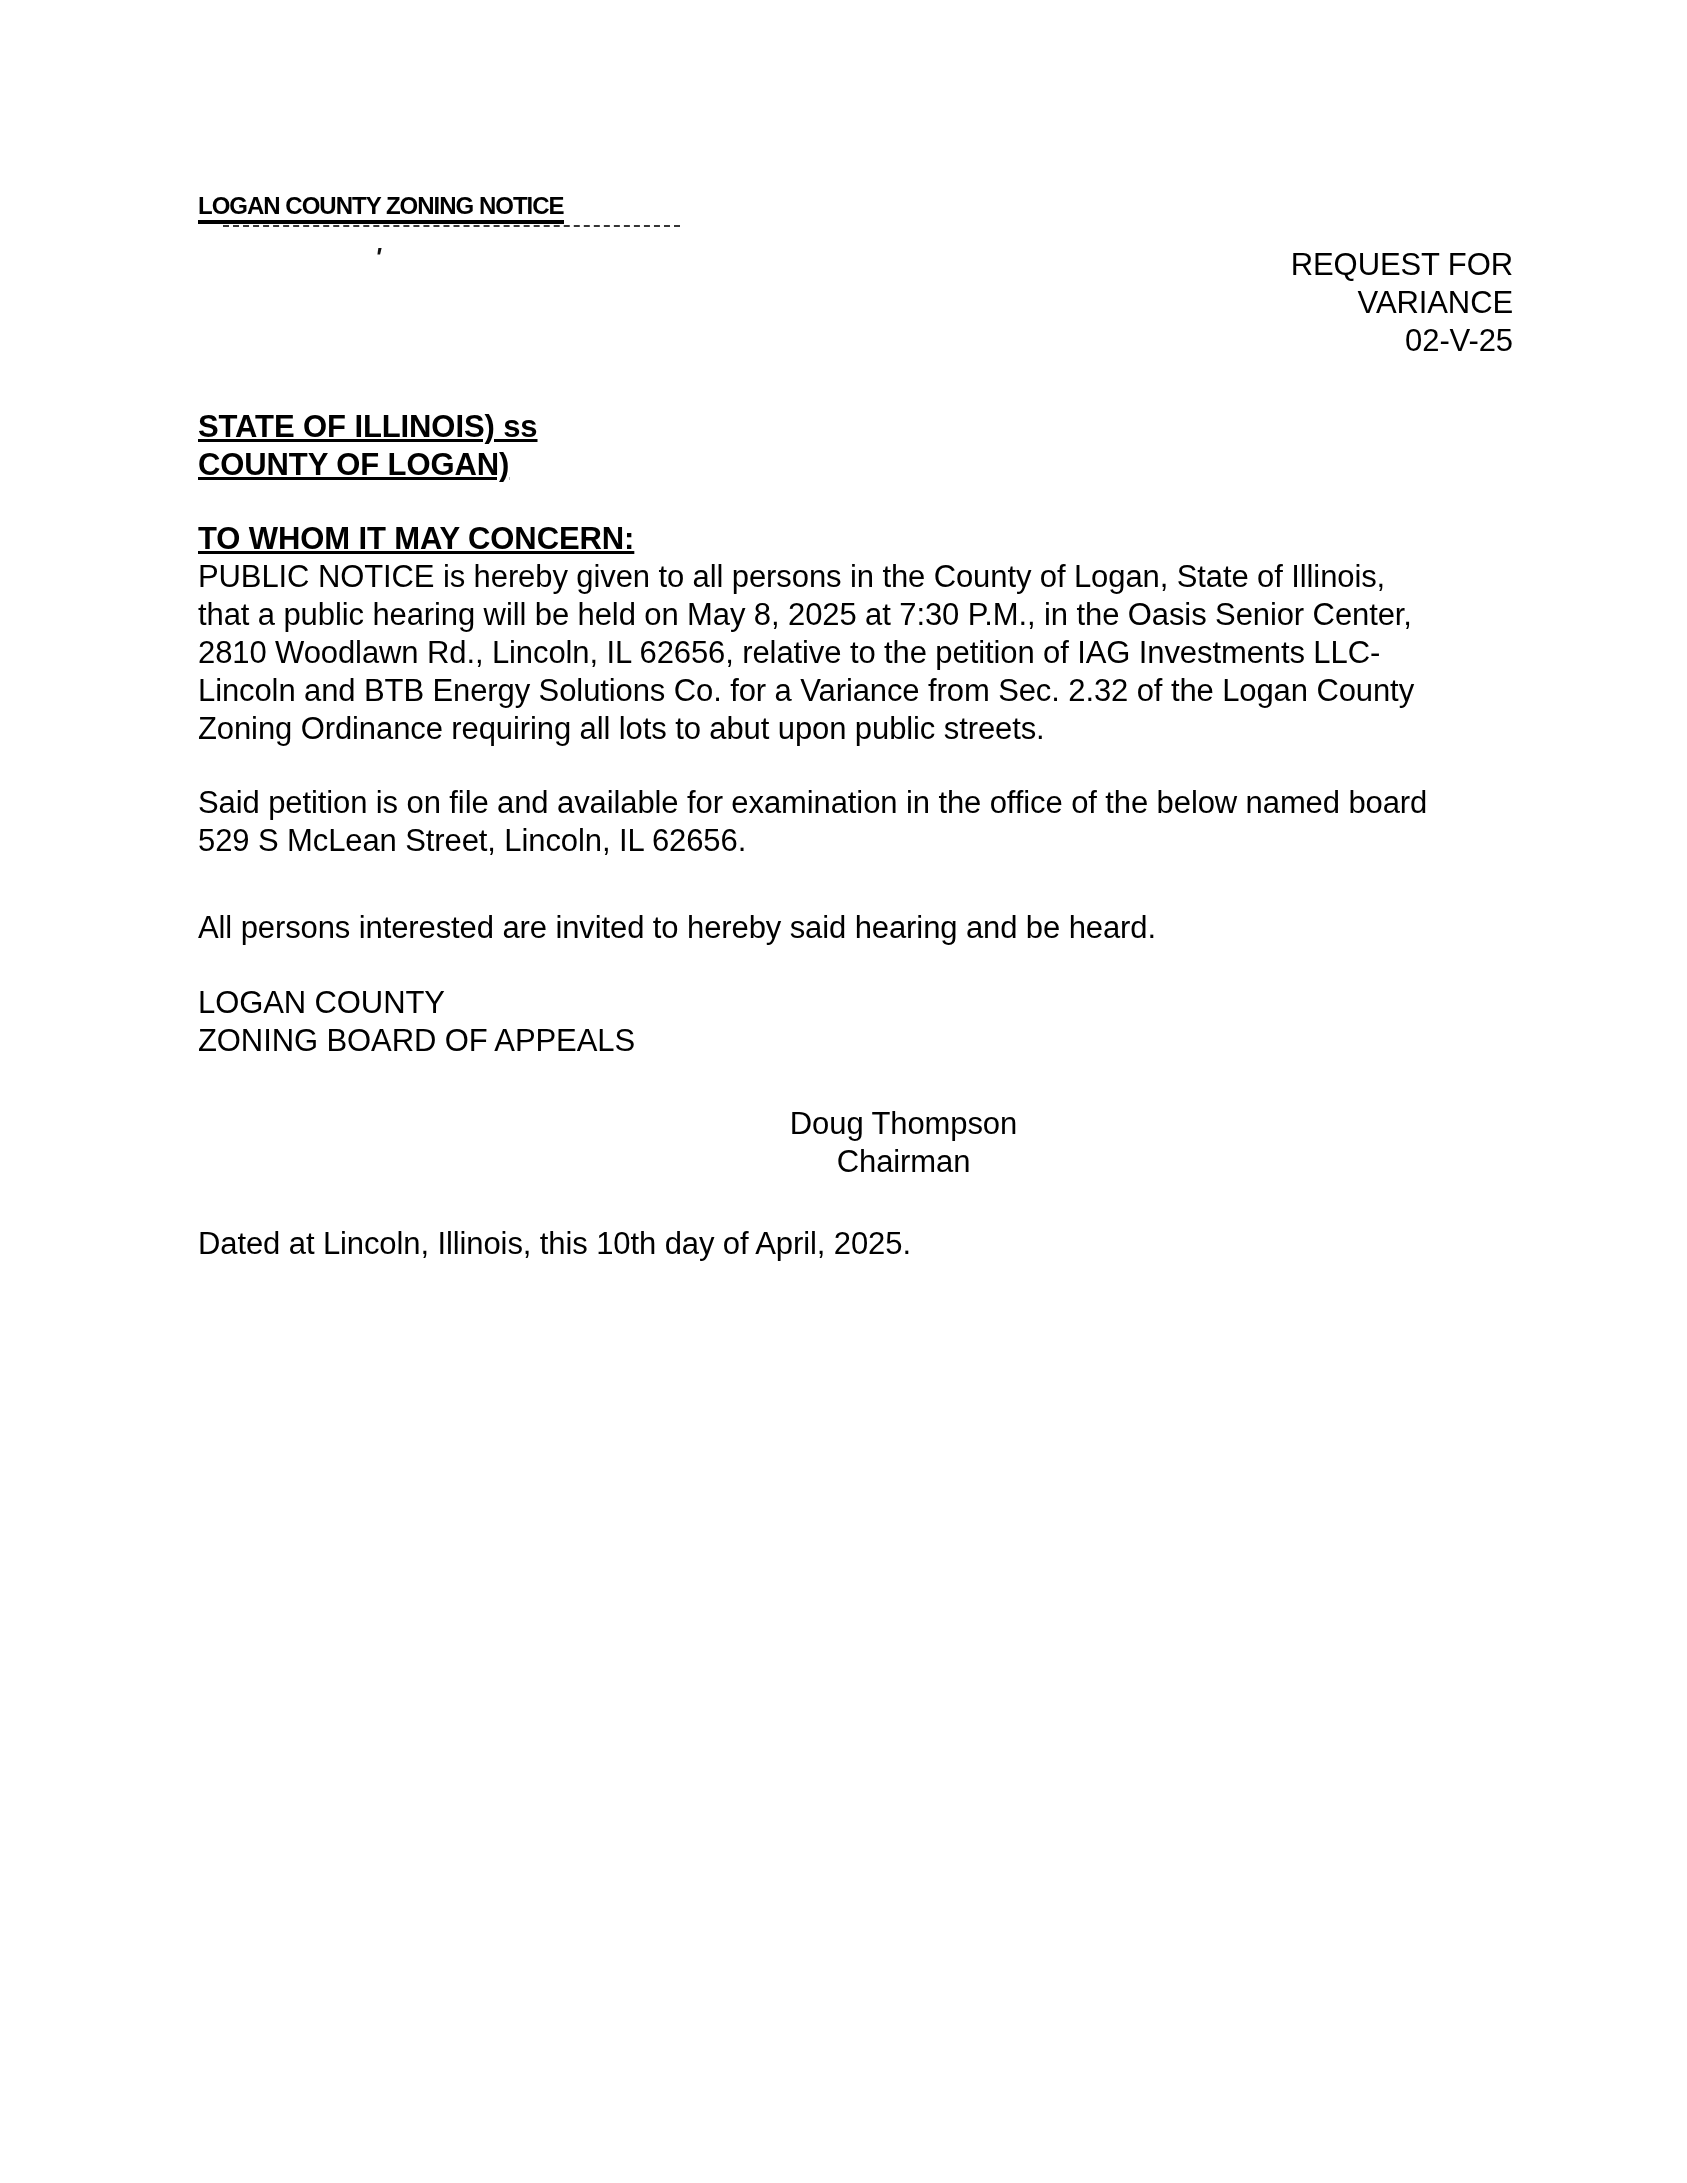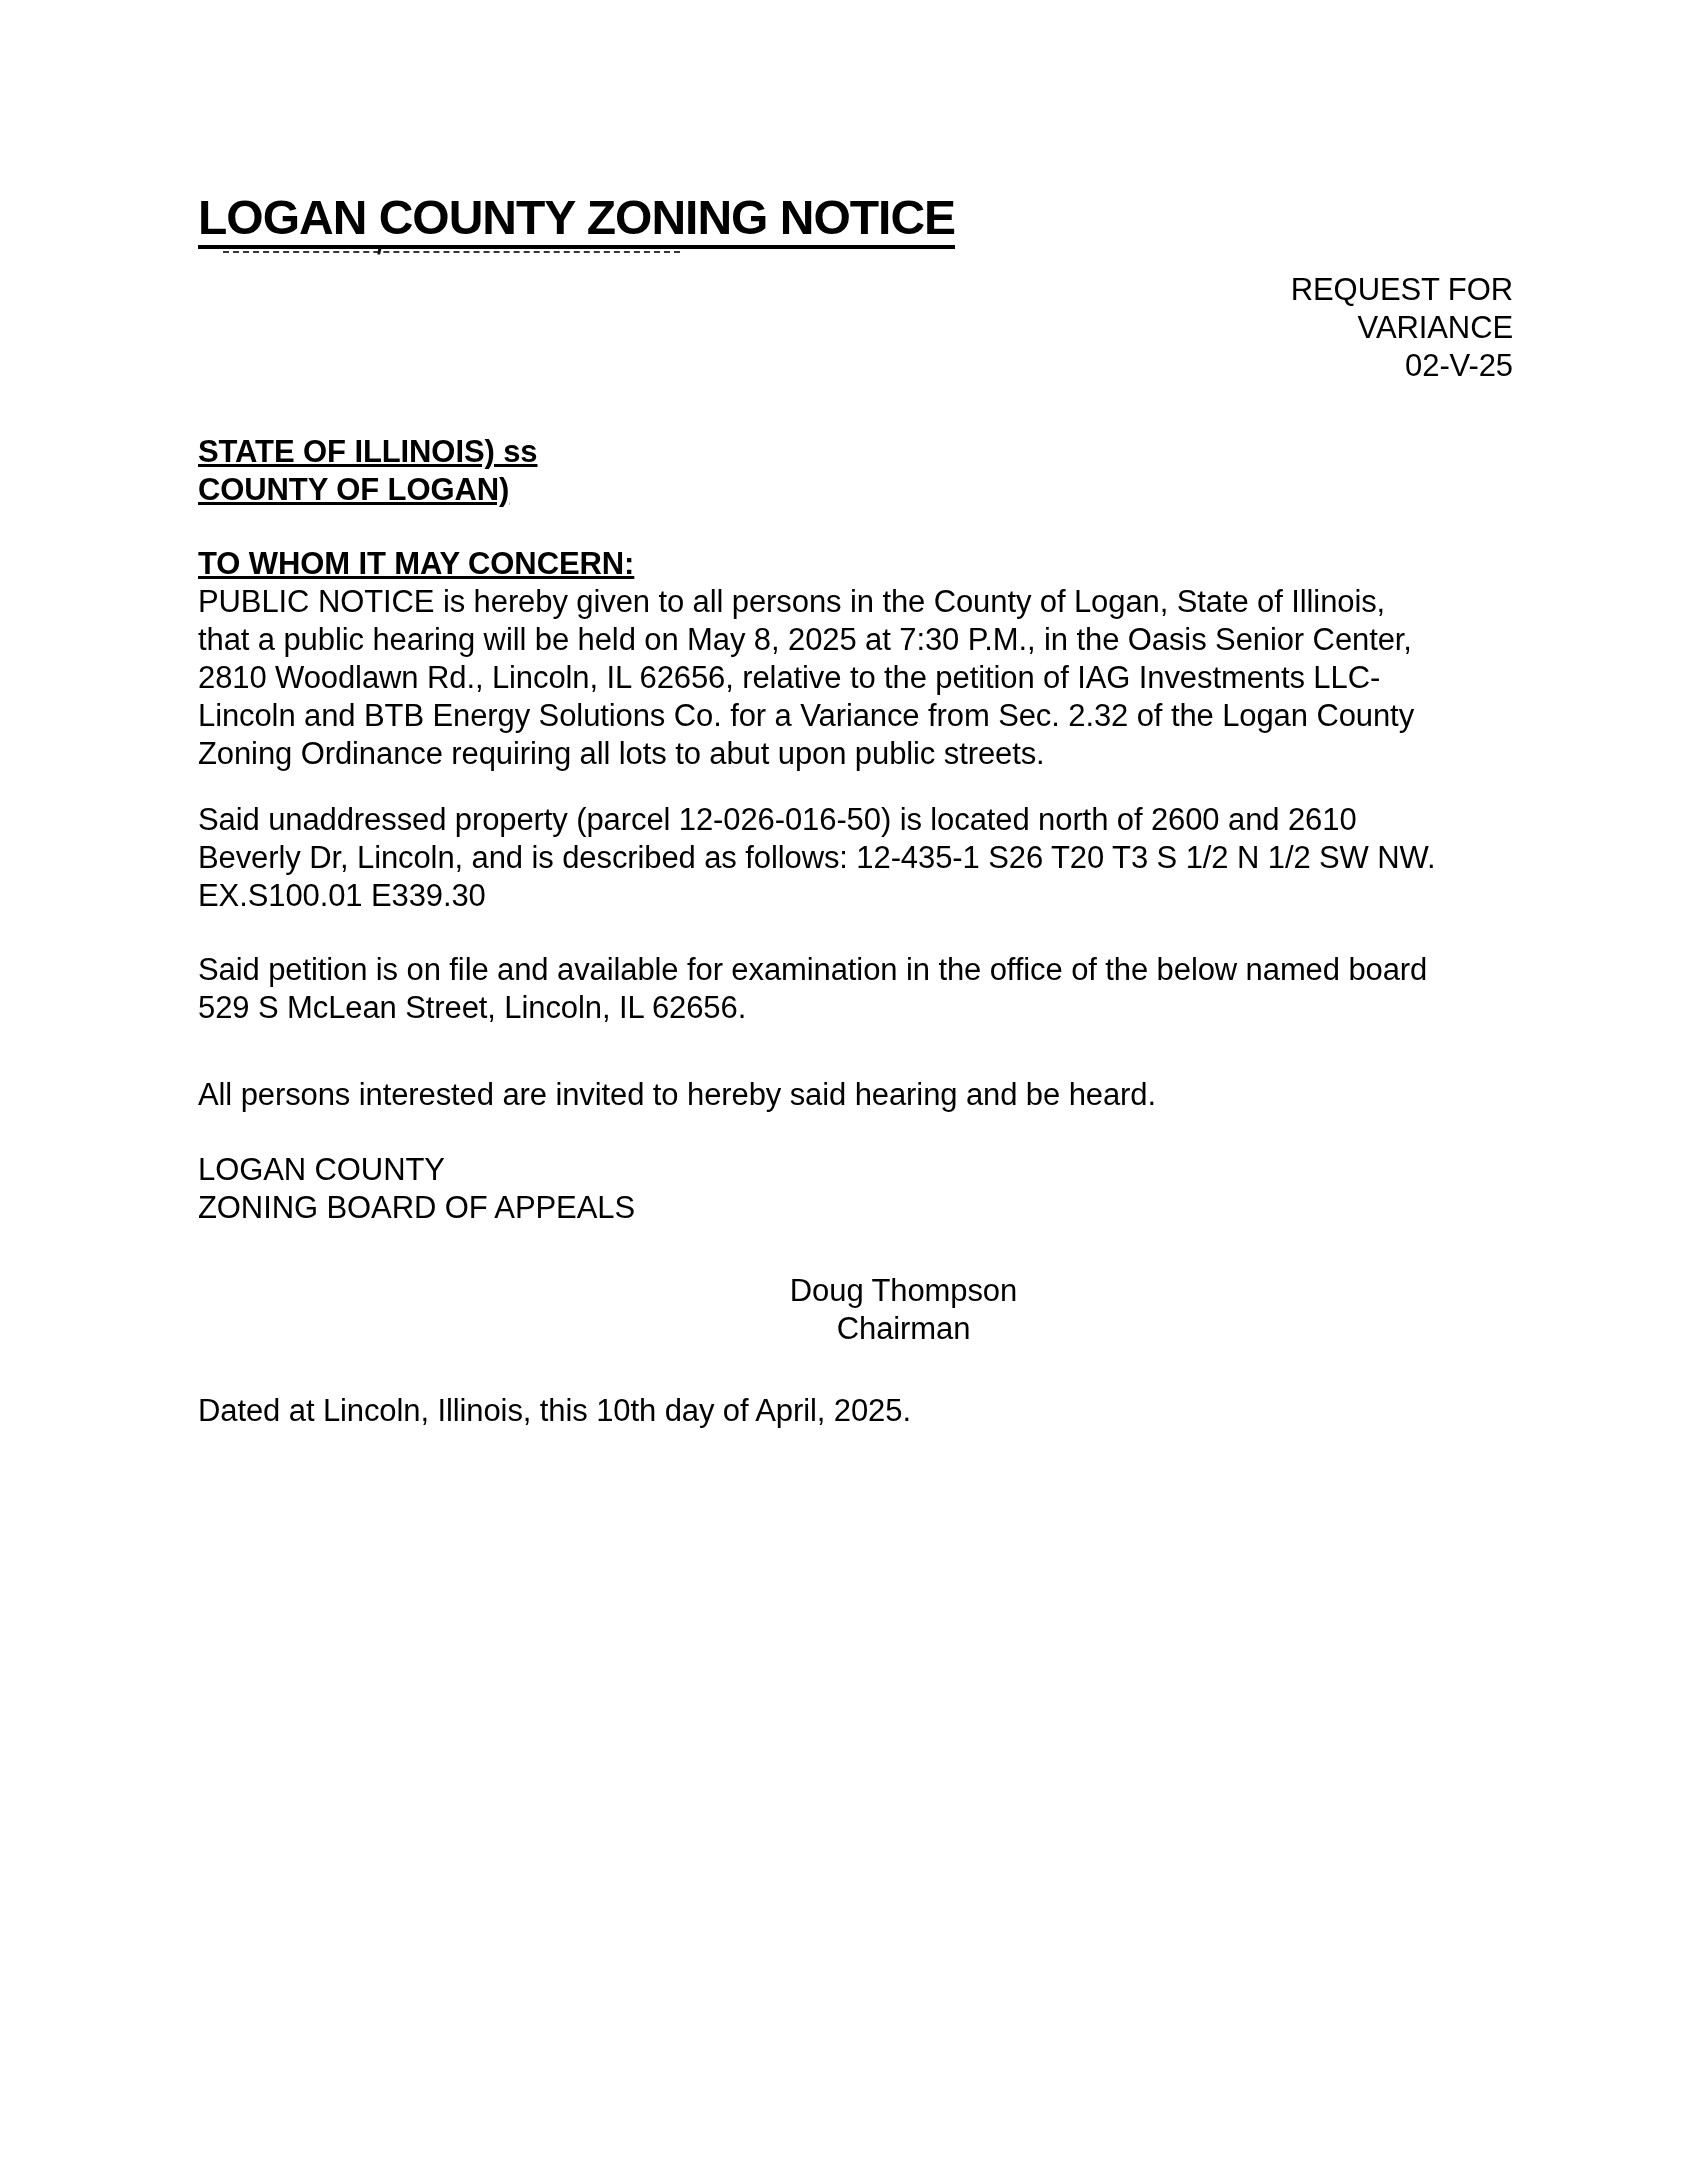--- a/index.html
+++ b/index.html
@@ -20,21 +20,21 @@
   }
   .content {
     position: absolute;
     left: 198px;
     top: 193px;
     right: 78px;
   }
   .notice-title {
     display: inline-block;
     margin: 0;
-    font-size: 48px;
+    font-size: 24px;
     font-weight: 700;
     letter-spacing: -1px;
     line-height: 1.05;
     border-bottom: 4px solid #000;
     padding-bottom: 2px;
     white-space: nowrap;
   }
   .underline-smudge {
     width: 457px;
     height: 0;
@@ -95,23 +95,20 @@
 COUNTY OF LOGAN)</div>
 
     <div class="txt bold salutation">TO WHOM IT MAY CONCERN:</div>
 
     <p class="txt para-1">PUBLIC NOTICE is hereby given to all persons in the County of Logan, State of Illinois,
 that a public hearing will be held on May 8, 2025 at 7:30 P.M., in the Oasis Senior Center,
 2810 Woodlawn Rd., Lincoln, IL 62656, relative to the petition of IAG Investments LLC-
 Lincoln and BTB Energy Solutions Co. for a Variance from Sec. 2.32 of the Logan County
 Zoning Ordinance requiring all lots to abut upon public streets.</p>
 
-    <p class="txt para-2">Said unaddressed property (parcel 12-026-016-50) is located north of 2600 and 2610
-Beverly Dr, Lincoln, and is described as follows: 12-435-1 S26 T20 T3 S 1/2 N 1/2 SW NW.
-EX.S100.01 E339.30</p>
 
     <p class="txt para-3">Said petition is on file and available for examination in the office of the below named board
 529 S McLean Street, Lincoln, IL 62656.</p>
 
     <p class="txt para-4">All persons interested are invited to hereby said hearing and be heard.</p>
 
     <div class="txt org-block">LOGAN COUNTY
 ZONING BOARD OF APPEALS</div>
 
     <div class="txt signer-block">Doug Thompson

